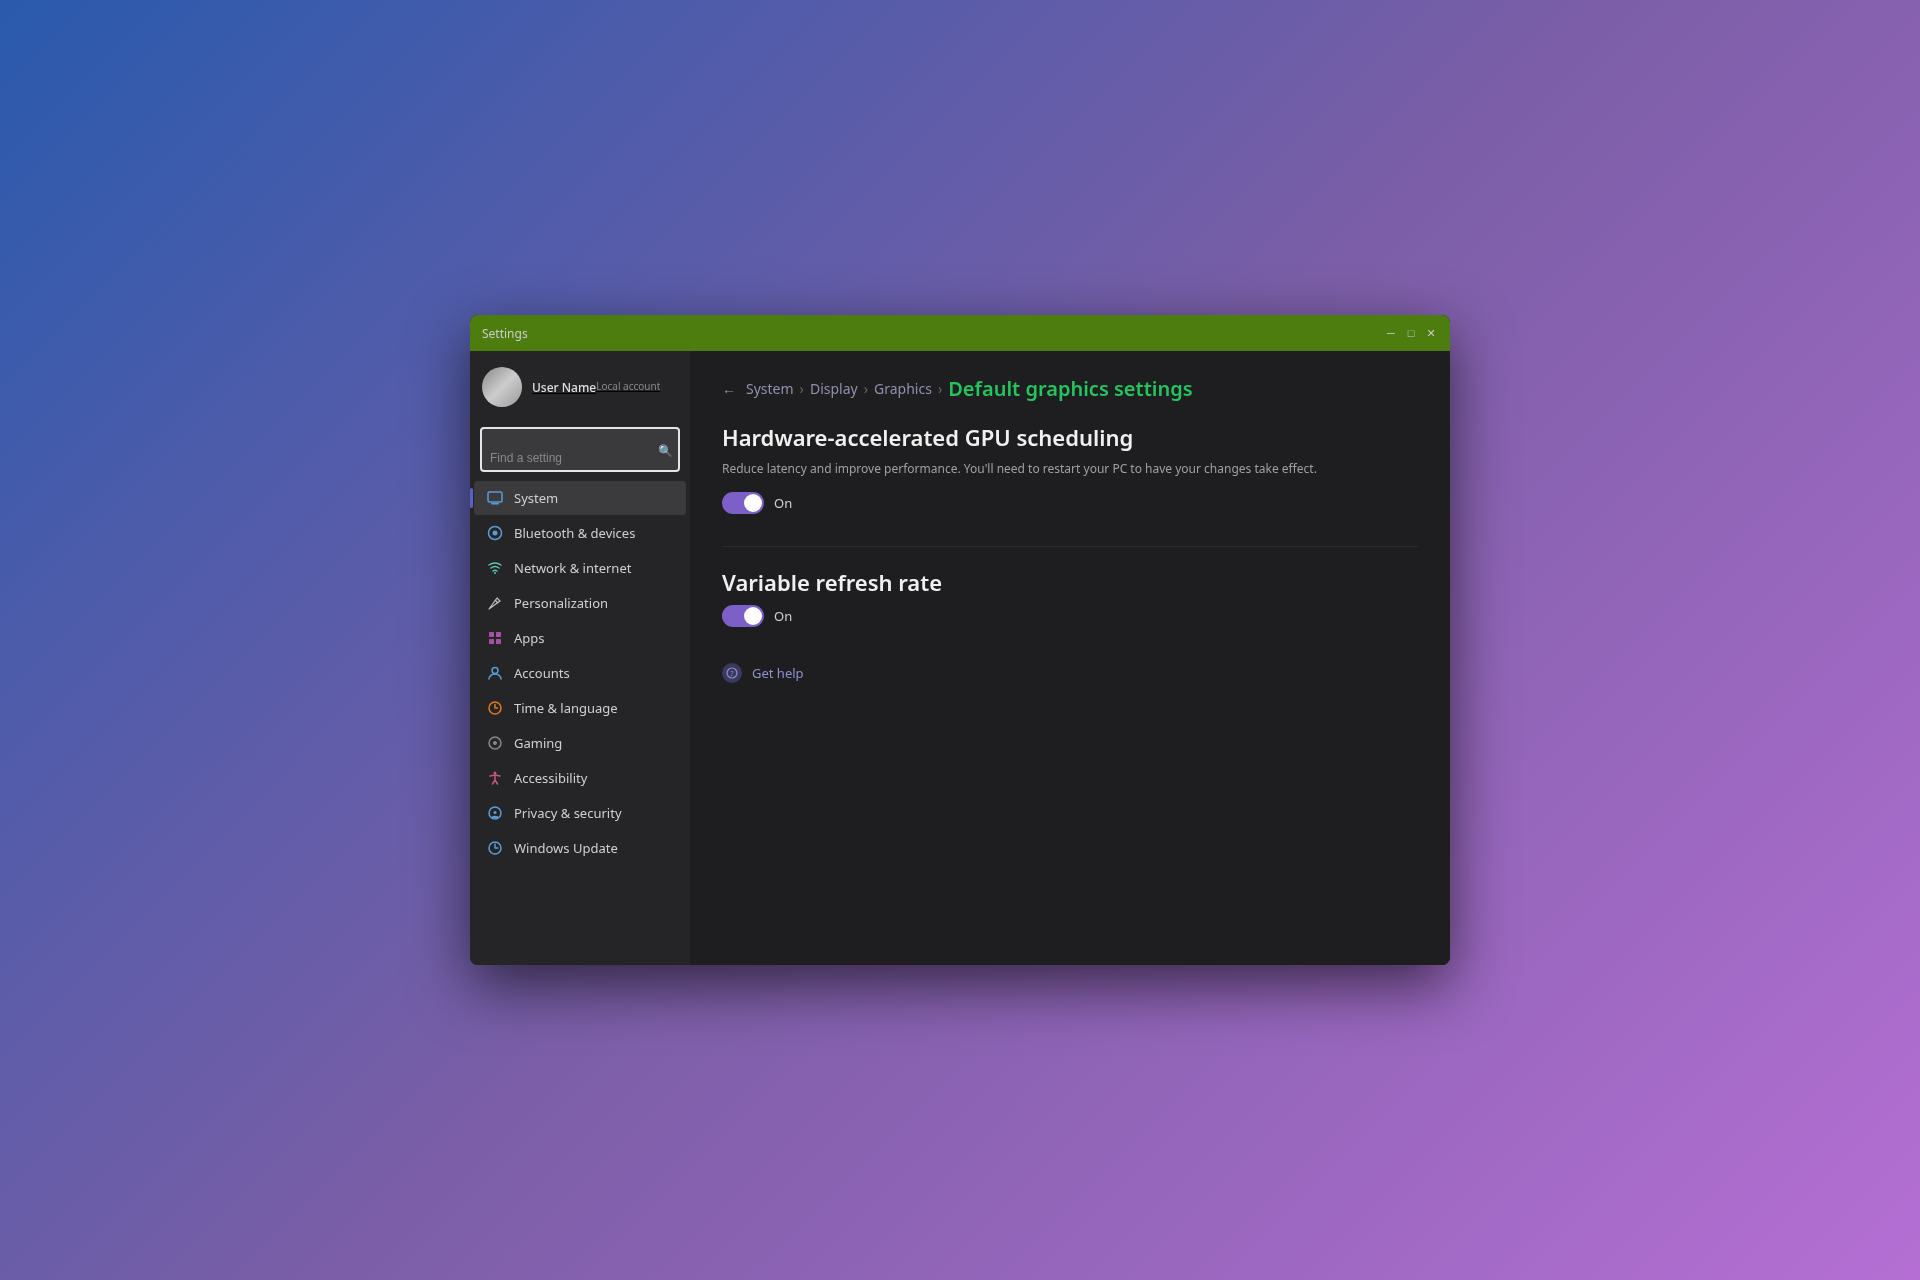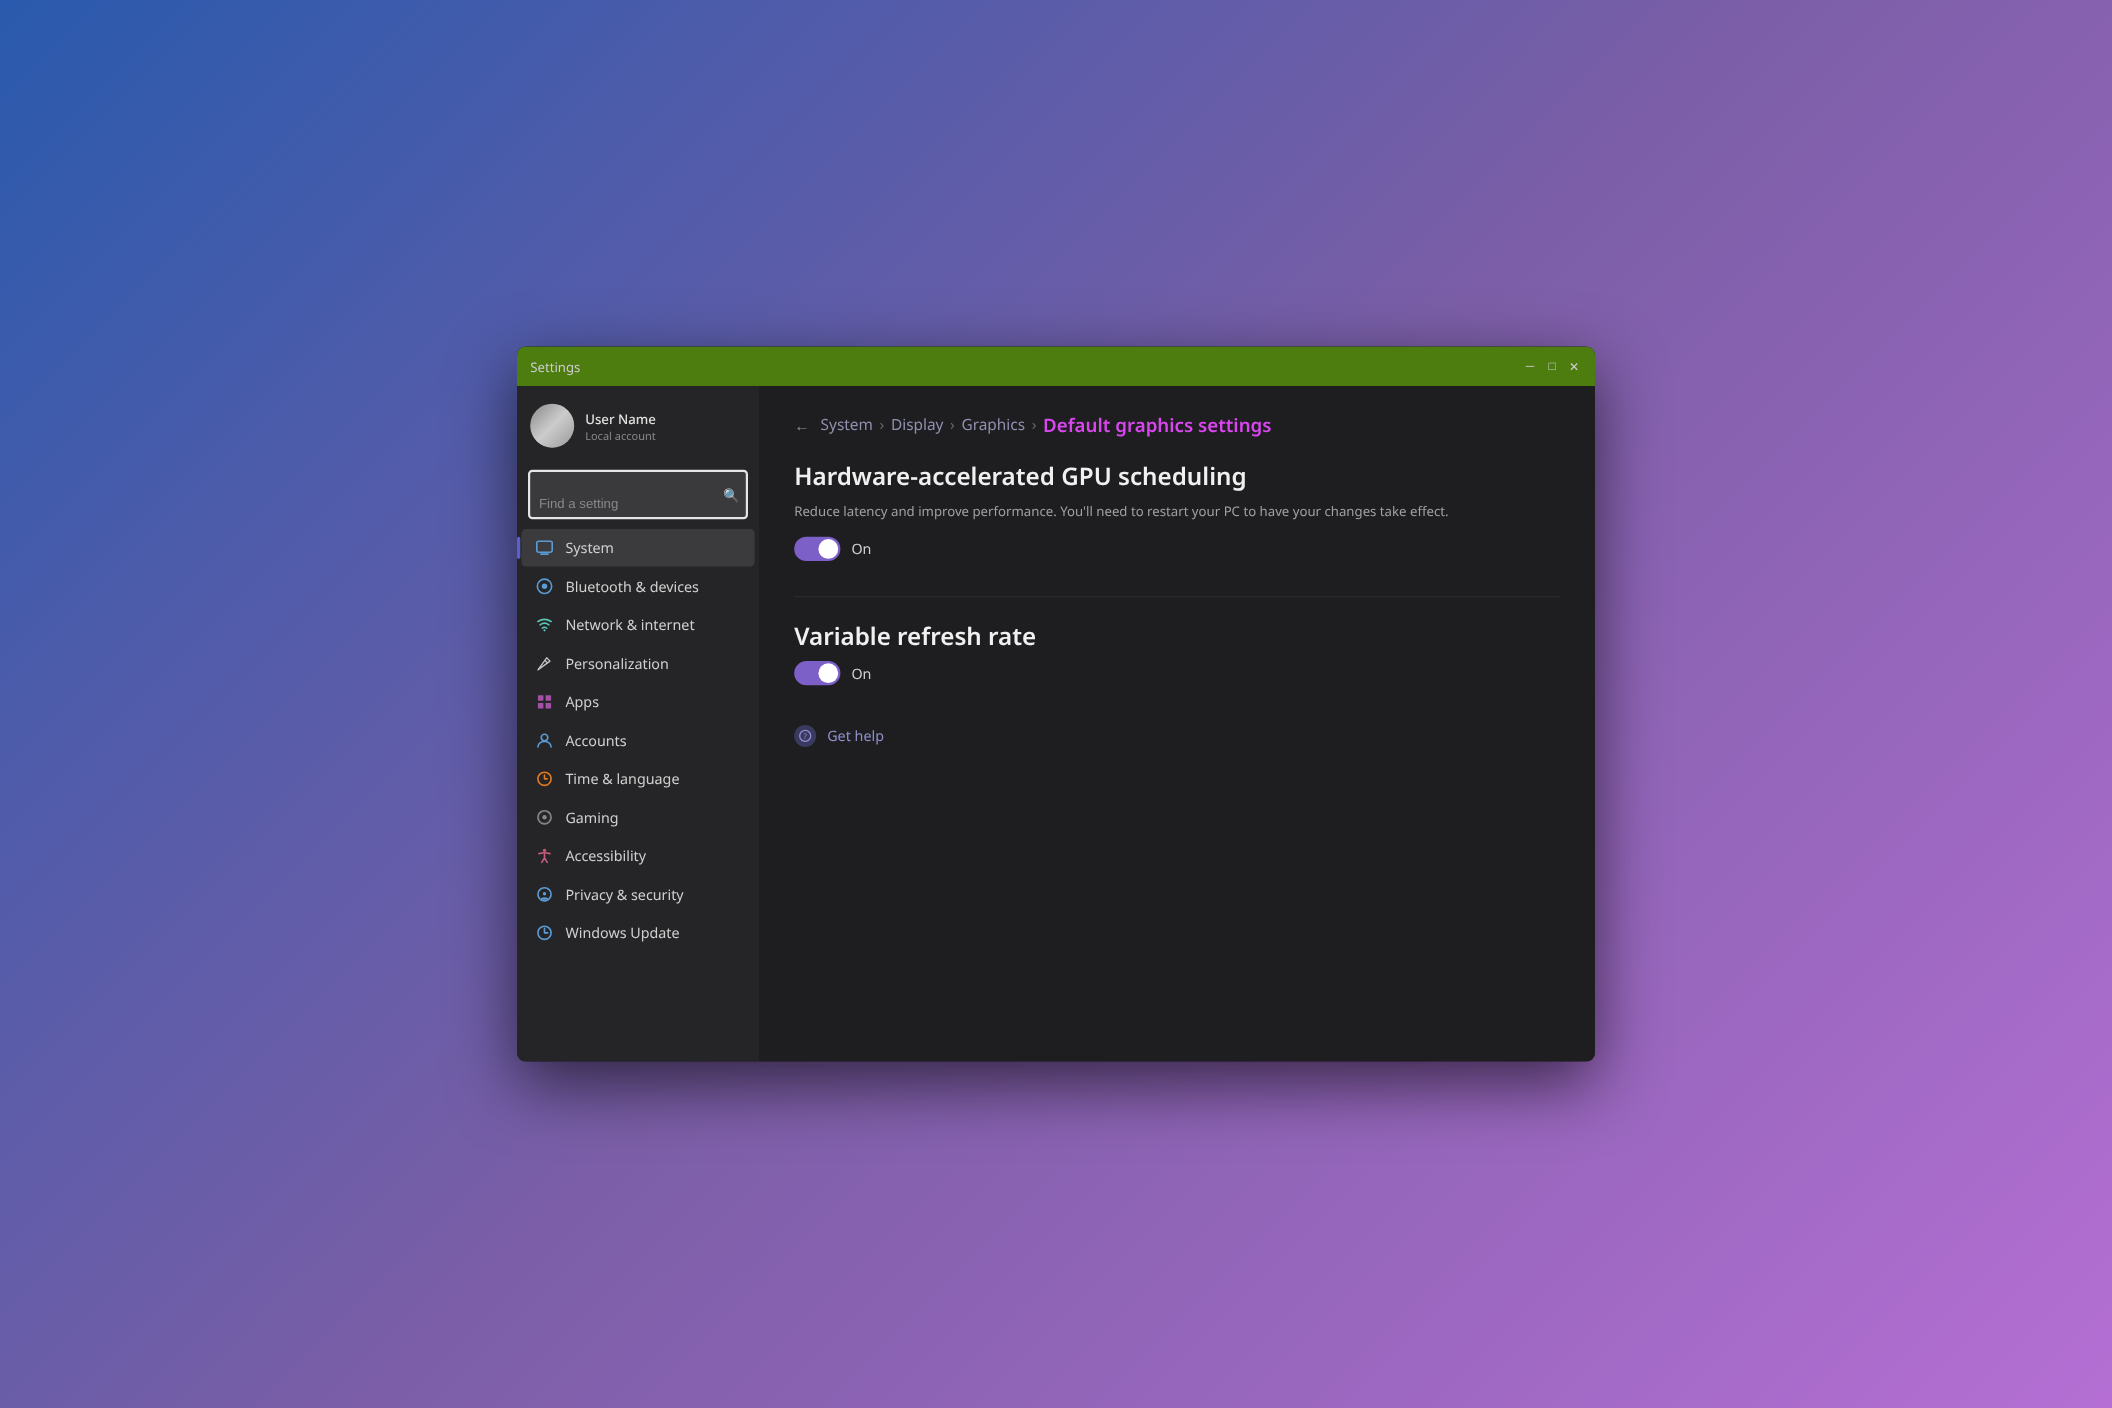--- a/index.html
+++ b/index.html
@@ -98,21 +98,22 @@
 
     .avatar-inner {
       width: 100%;
       height: 100%;
       background: linear-gradient(135deg, #888 0%, #ccc 50%, #999 100%);
       border-radius: 50%;
     }
 
     .user-info {
       display: flex;
-      flex-direction: column;
+      flex-direction: row;
+      text-decoration: underline;
     }
 
     .user-name {
       font-size: 12px;
       color: #e0e0e0;
       font-weight: 500;
     }
 
     .user-sub {
       font-size: 10px;
@@ -209,22 +210,22 @@
       flex-wrap: wrap;
     }
 
     .breadcrumb-item {
       font-size: 14px;
       color: #9090b0;
       cursor: pointer;
     }
     .breadcrumb-separator { color: #666; font-size: 14px; }
     .breadcrumb-current {
-      font-size: 17px;
-      color: #d946ef;
+      font-size: 20px;
+      color: #22c55e;
       font-weight: 600;
     }
 
     .section {
       margin-bottom: 32px;
     }
 
     .section-title {
       font-size: 22px;
       font-weight: 600;

